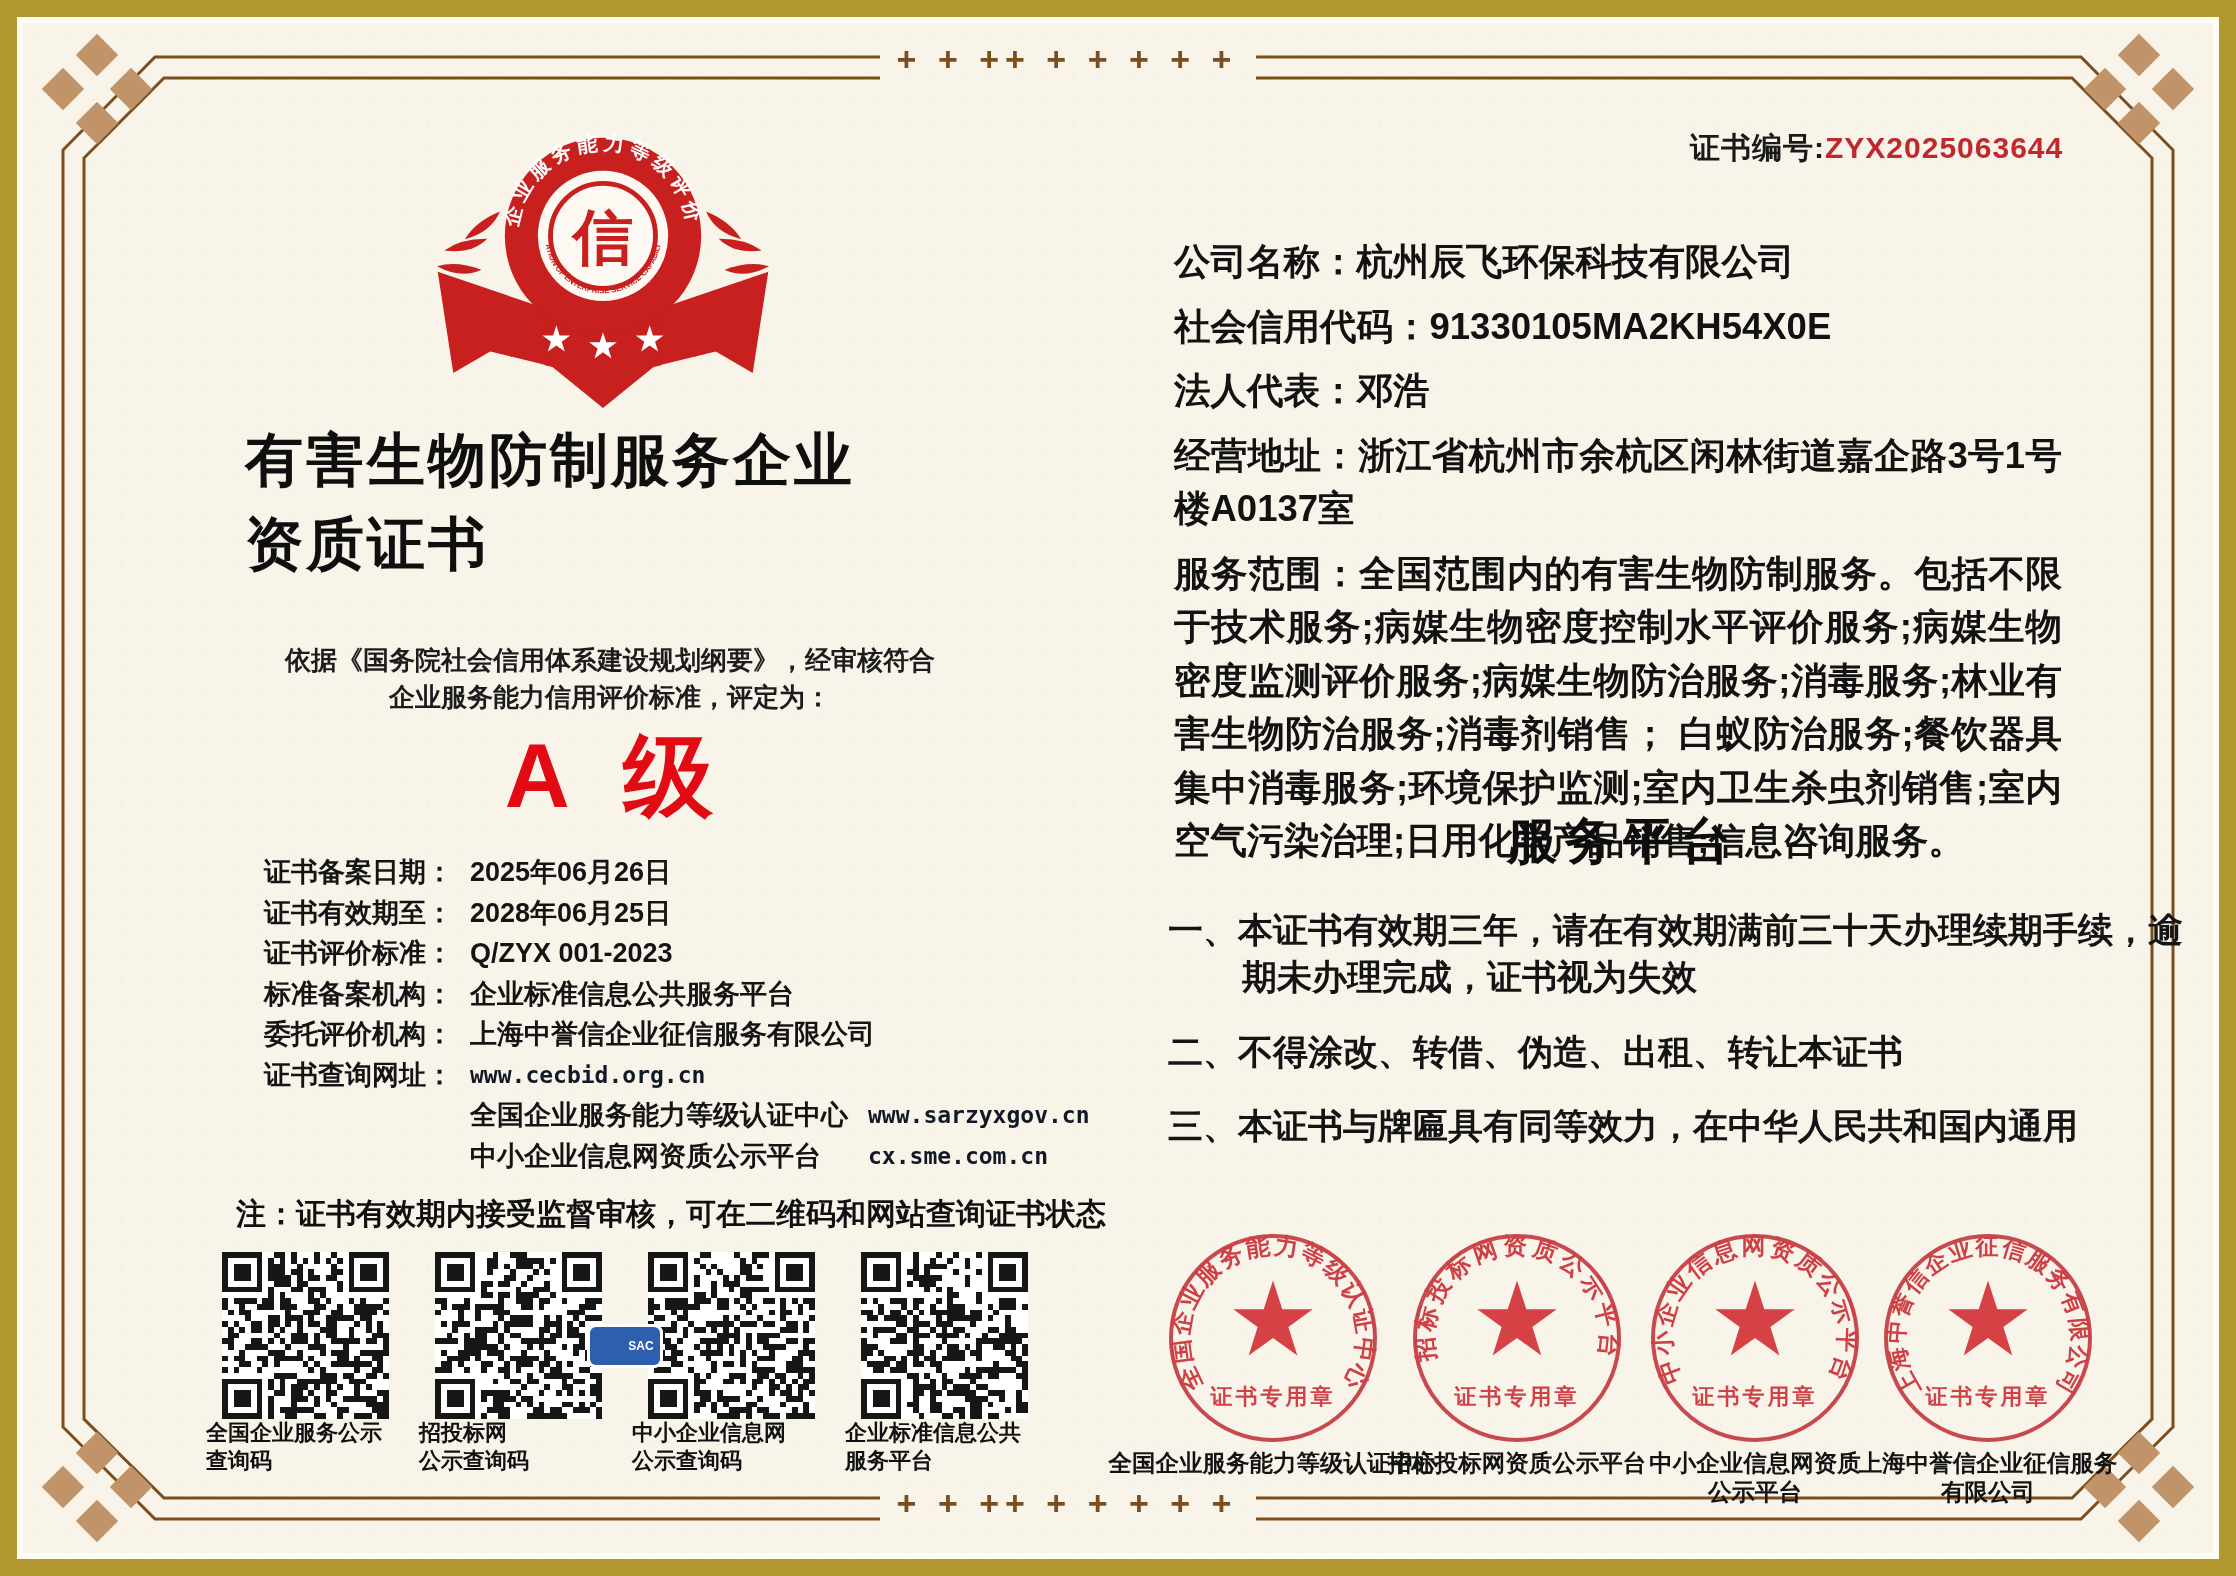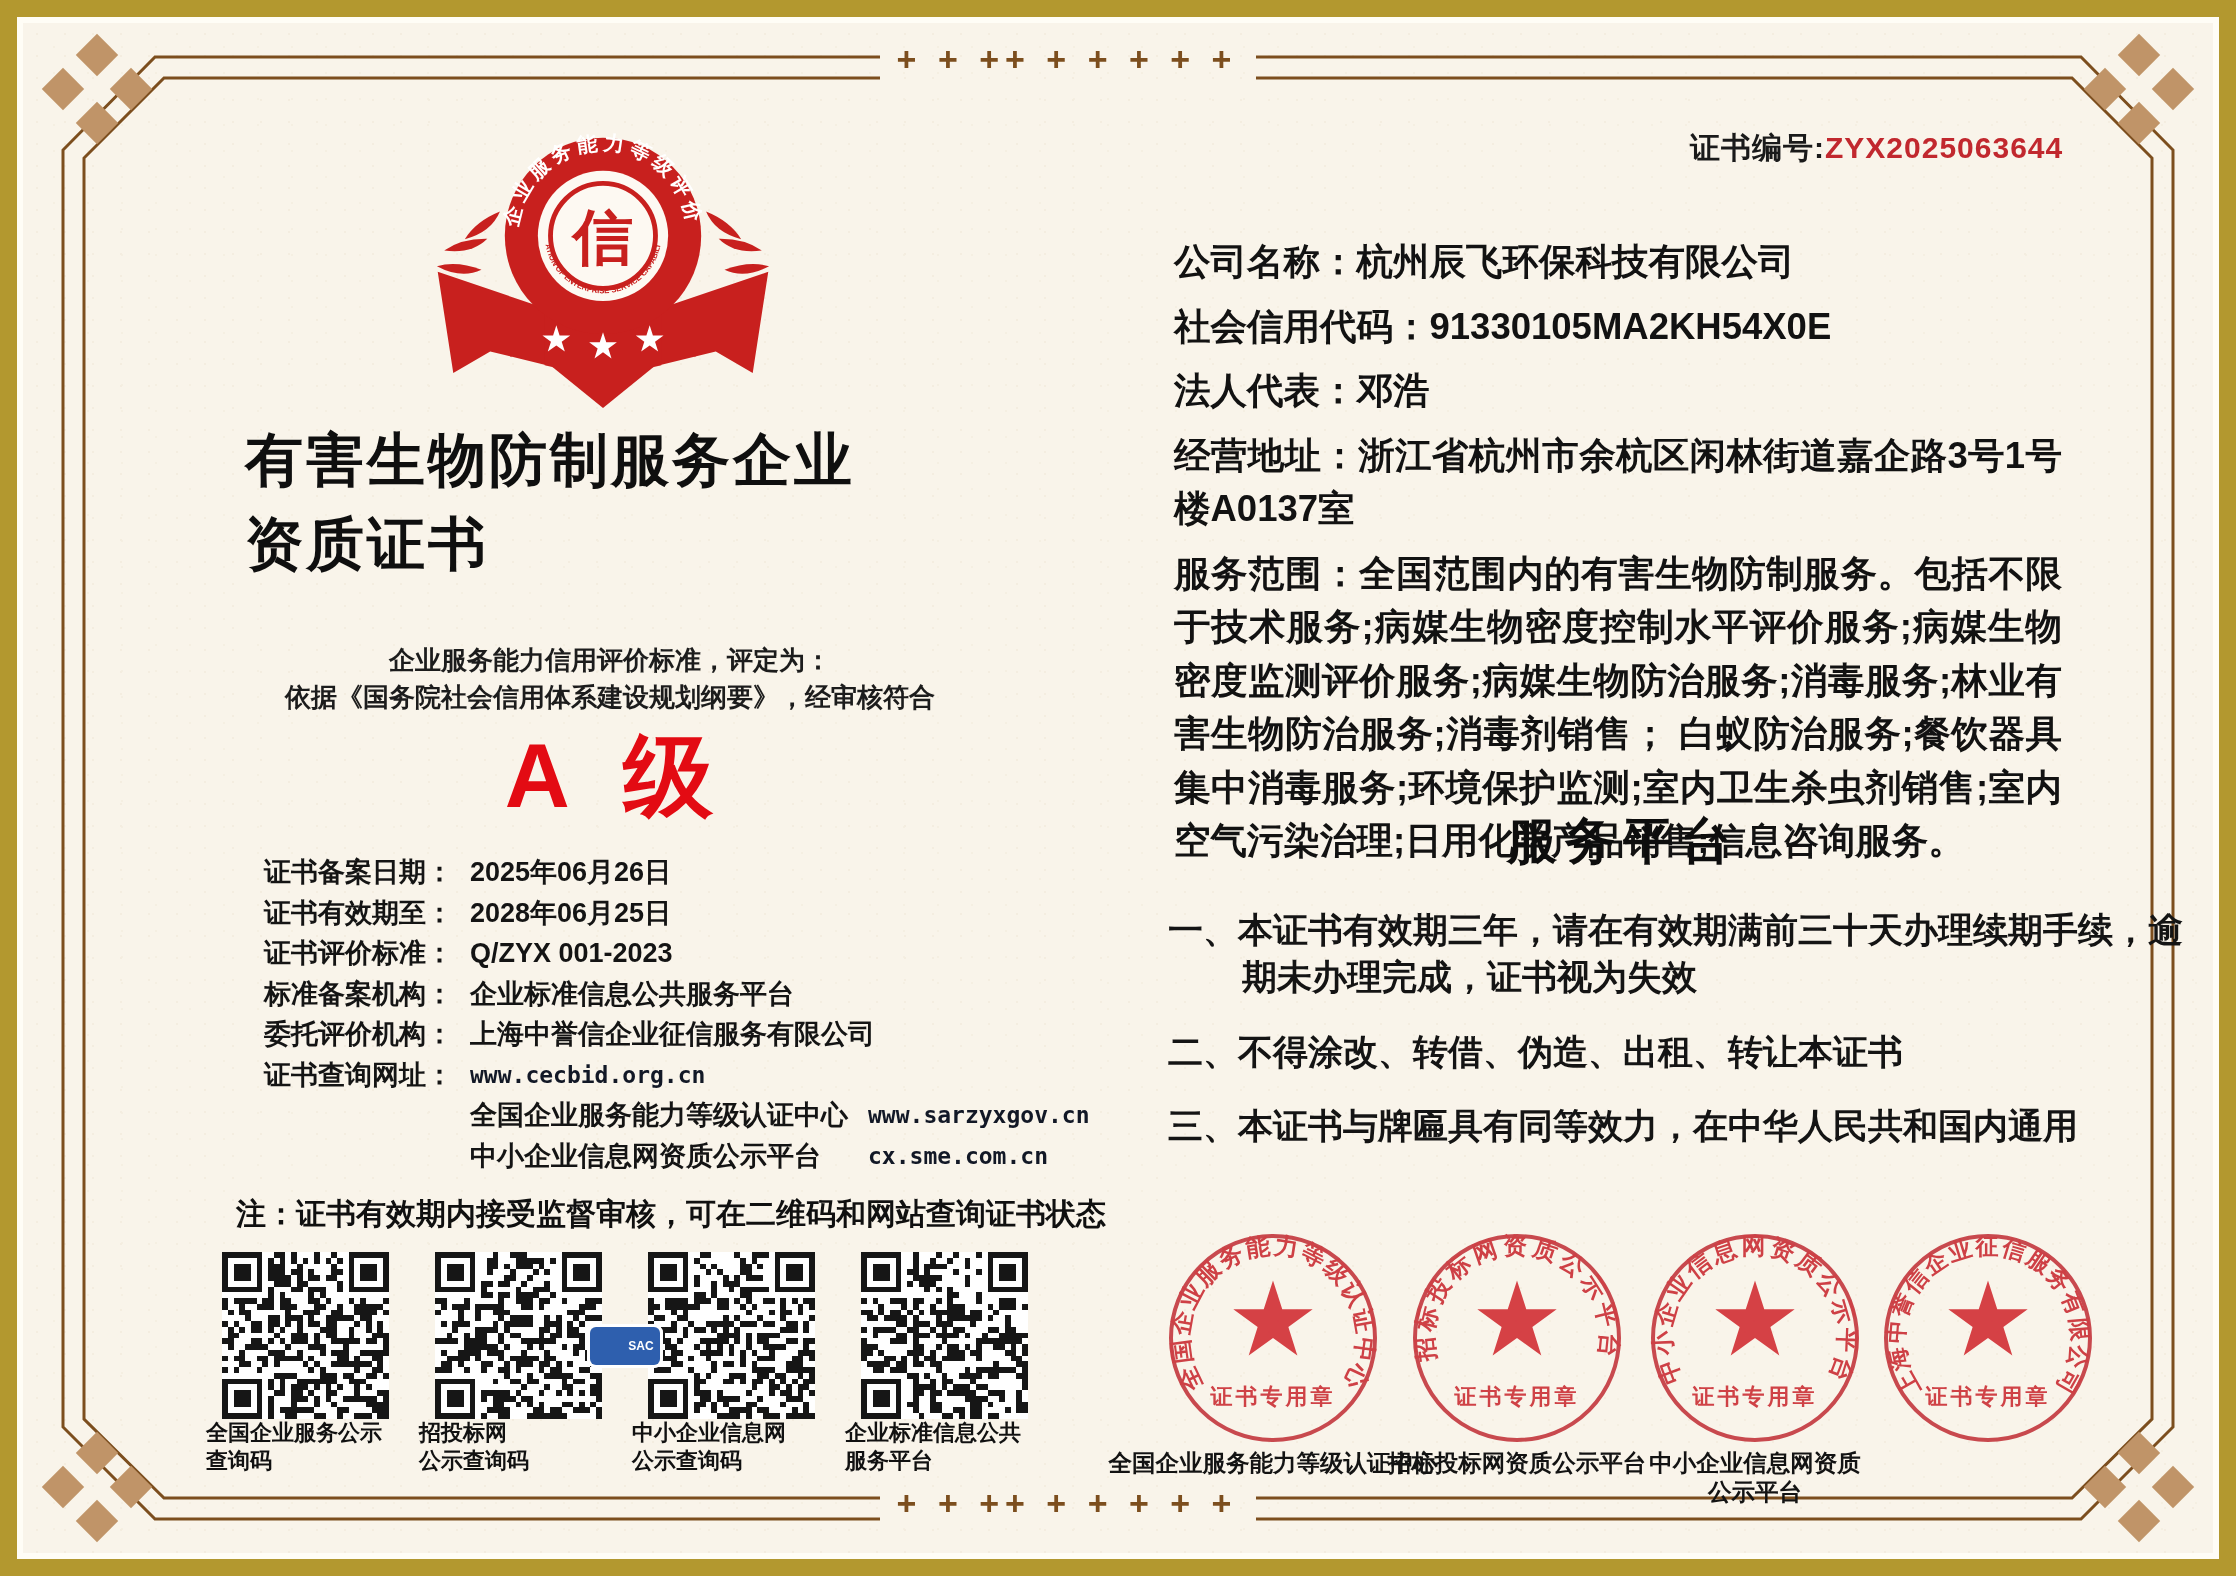--- a/index.html
+++ b/index.html
@@ -193,22 +193,22 @@
     <use href="#star5" transform="translate(228,232) scale(1.15)"></use>
   </g>
 </svg>
 
 <div class="title">
   <div>有害生物防制服务企业</div>
   <div>资质证书</div>
 </div>
 
 <div class="basis">
+  <div>依据《国务院社会信用体系建设规划纲要》，经审核符合</div>
   <div>企业服务能力信用评价标准，评定为：</div>
-  <div>依据《国务院社会信用体系建设规划纲要》，经审核符合</div>
 </div>
 
 <div class="grade">A 级</div>
 
 <div class="details">
   <div class="drow">
     <span class="dlab">证书备案日期：</span>
     <span class="dval">2025年06月26日</span>
   </div>
   <div class="drow">
@@ -1609,13 +1609,17 @@
     <defs>
         <path id="sealArc3" d="M -51.7,66.2 A 84 84 0 1 1 51.7,66.2"></path>
       </defs>
     <circle r="102" fill="none" stroke="#c43b41" stroke-width="4"></circle>
     <text fill="#cb3138" font-size="23" font-weight="700" letter-spacing="2">
       <textPath href="#sealArc3" startOffset="50%" text-anchor="middle">上海中誉信企业征信服务有限公司</textPath>
     </text>
     <use href="#star5" fill="#d33238" transform="translate(0,-16) scale(3.2)"></use>
     <text x="0" y="66" text-anchor="middle" fill="#cc3339" font-size="22" font-weight="700" letter-spacing="3">证书专用章</text>
   </svg>
+  <div class="seal-label">
+    <div>上海中誉信企业征信服务</div>
+      <div>有限公司</div>
+  </div>
 </div>
 
 </body></html>

